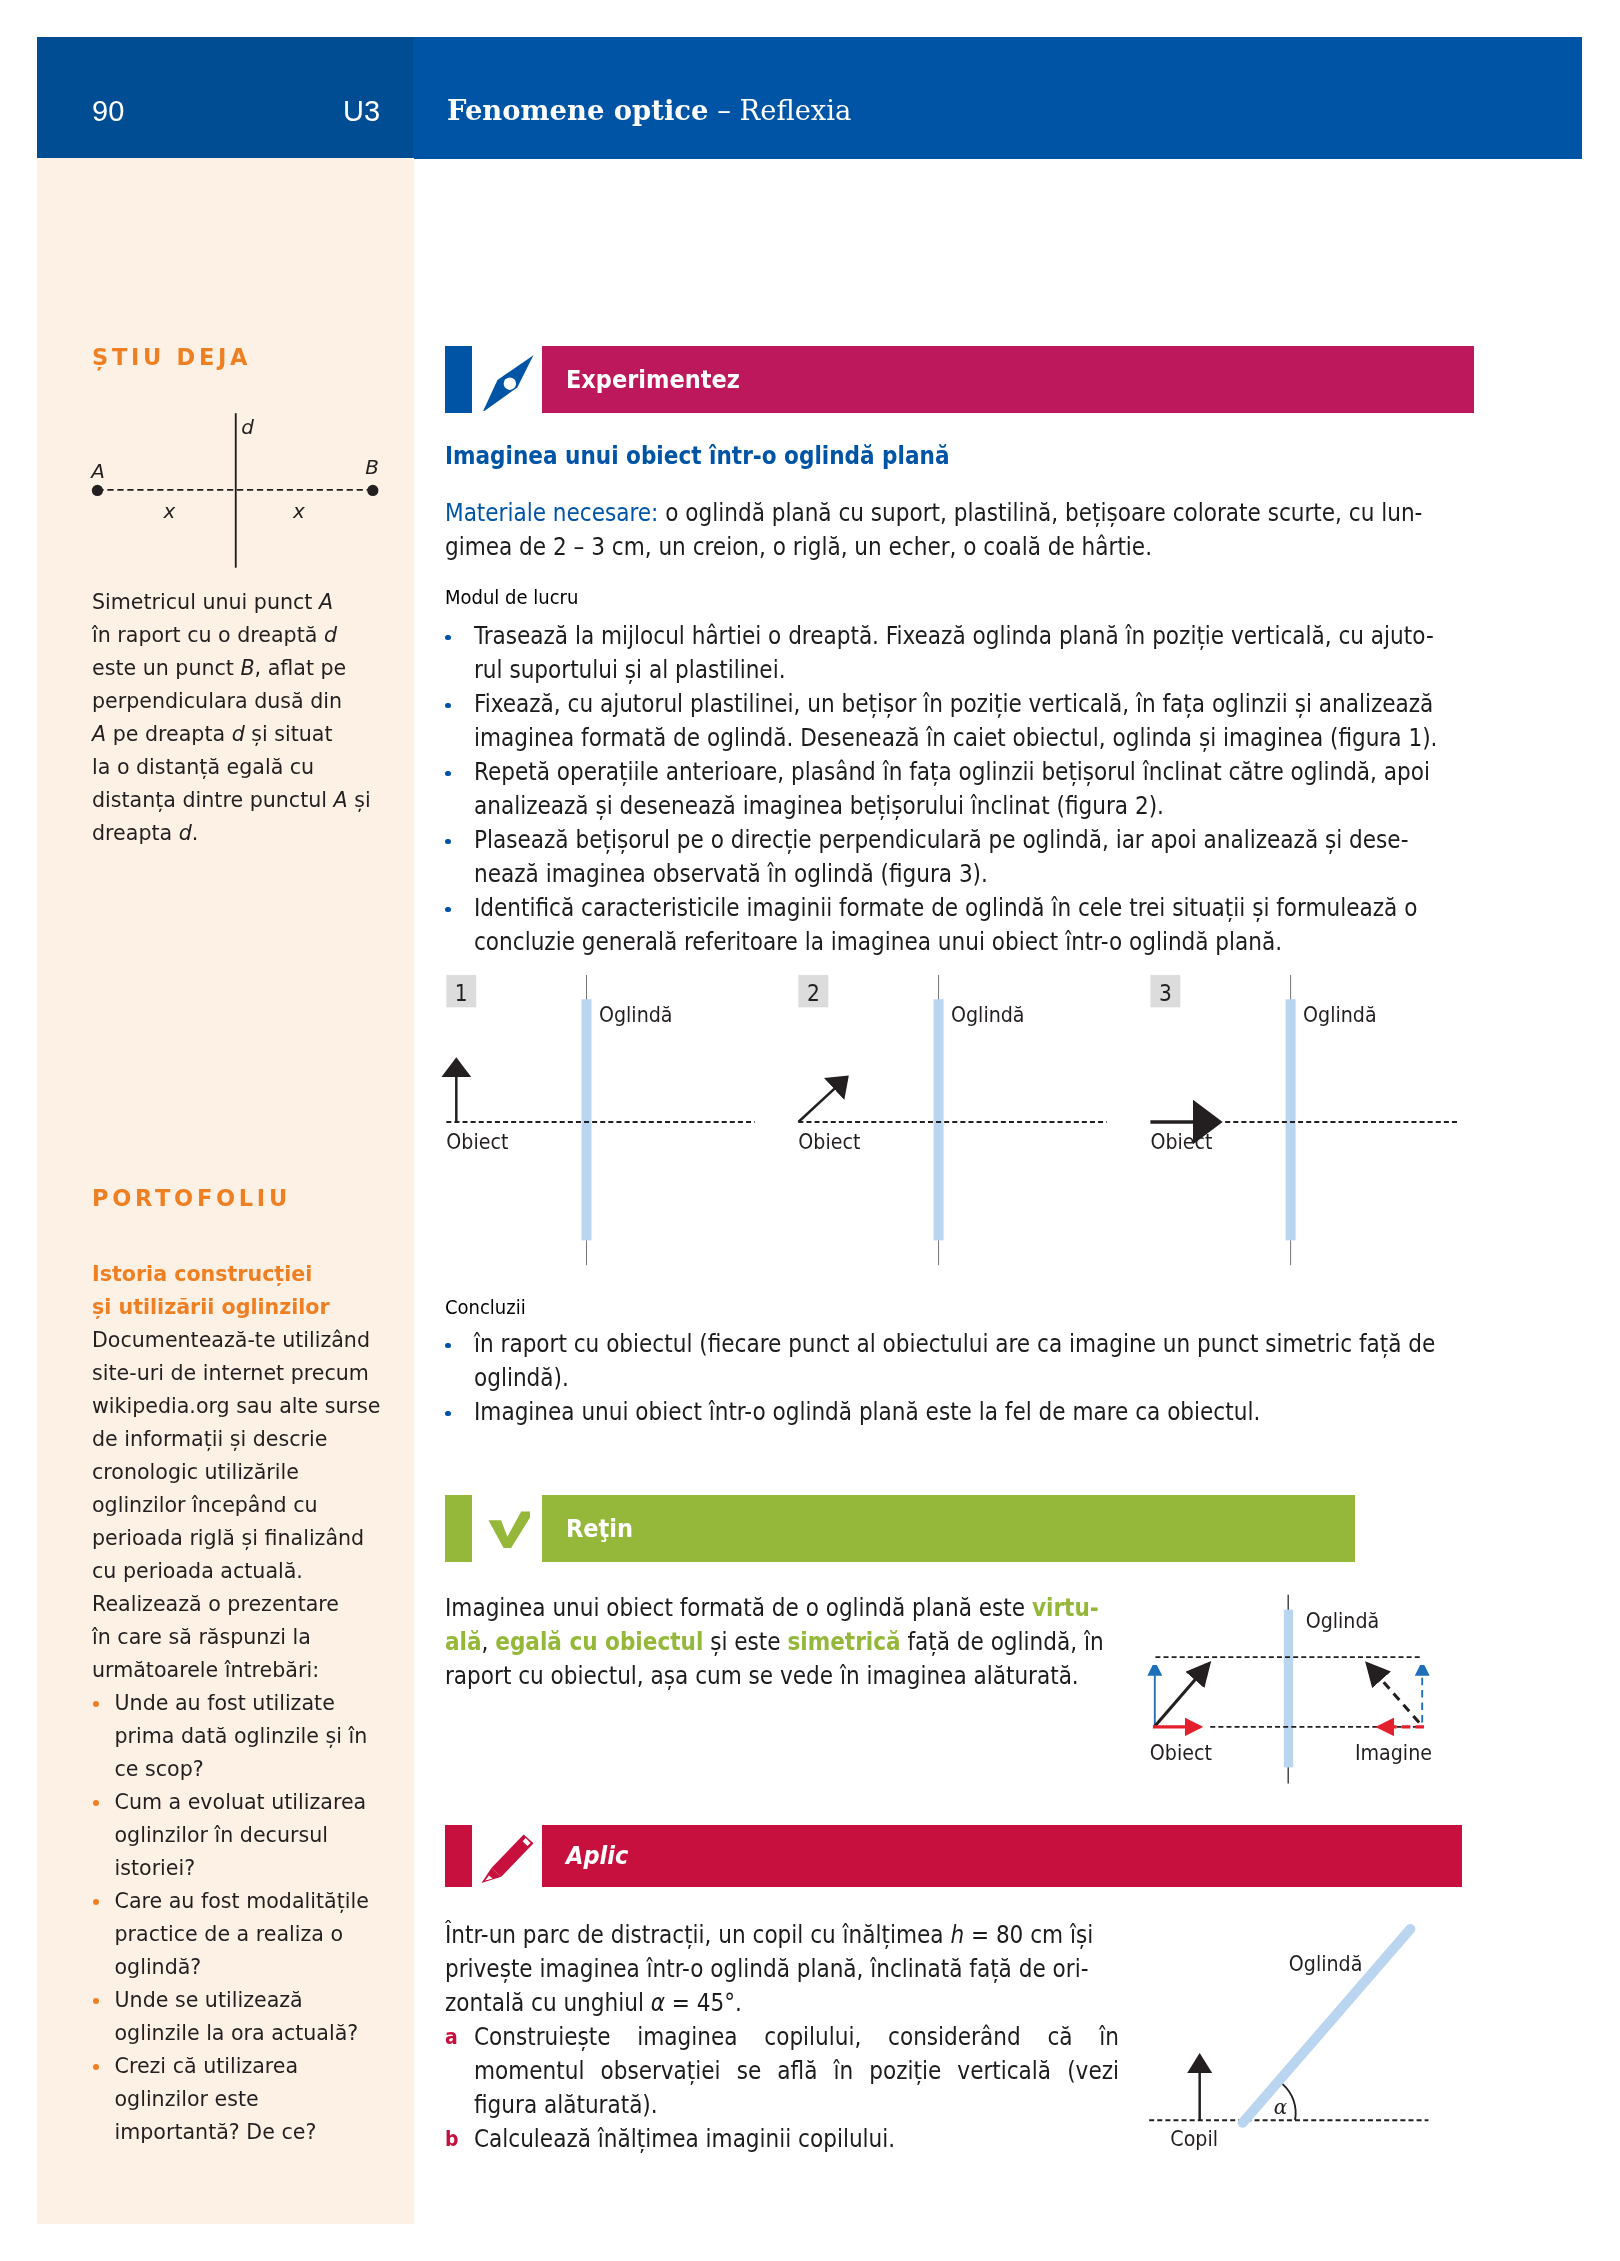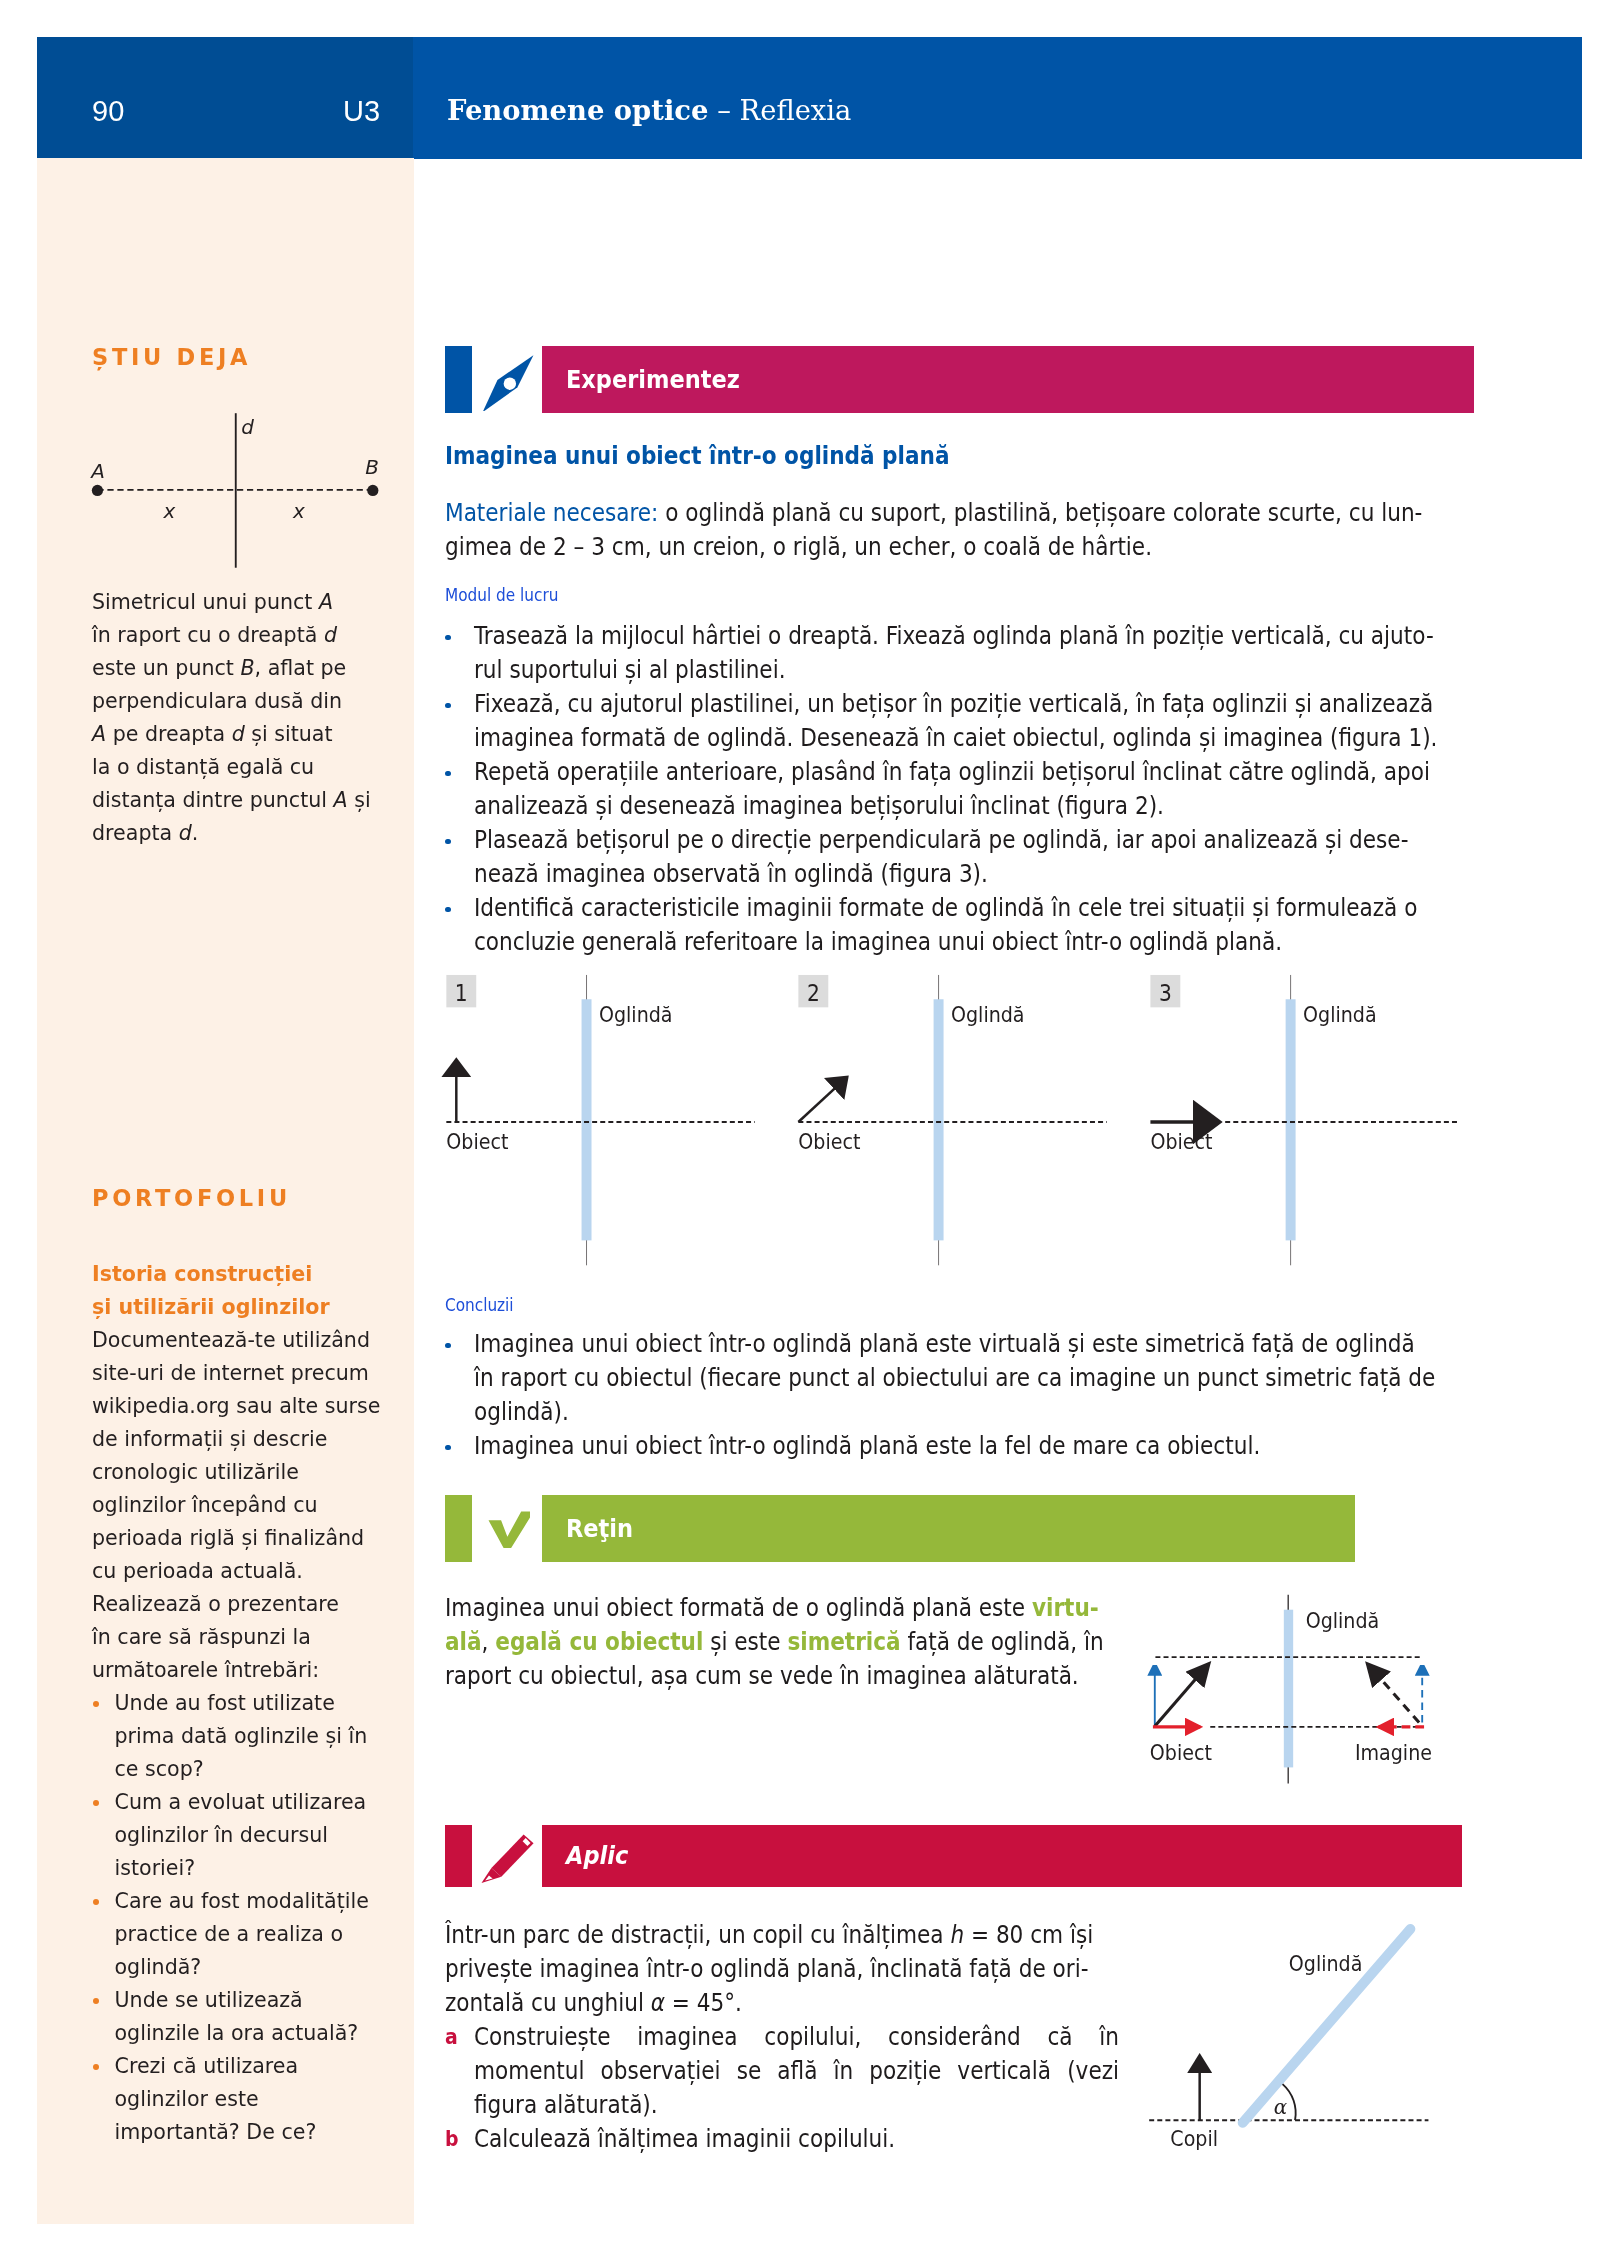--- a/index.html
+++ b/index.html
@@ -27,21 +27,21 @@
   ul.side-list { list-style:none; margin:0; padding:0; }
   ul.side-list li { position:relative; padding-left:22.5px; }
   ul.side-list li::before { content:""; position:absolute; left:1.2px; top:13.7px; width:6.2px; height:6.2px; border-radius:50%; background:#ee7f22; }
   
   .bar { height:67px; }
   .bar-stub { width:27px; }
   .bar-title { color:#fff; font-weight:bold; font-size:25px; font-family:"DejaVu Sans Condensed","DejaVu Sans",sans-serif; padding-left:24px; line-height:67px; box-sizing:border-box; }
   .main-text { font-size:24px; line-height:34px; color:#1e1b1c; }
   .blue { color:#0054a6; }
   .green-b { color:#95b83a; font-weight:bold; }
-  .sub-h { color:#1d4ed8; font-size:17px; }
+  .sub-h { color:#000000; font-size:20px; }
   .sub-h-b { color:#0054a6; font-size:24px; font-weight:bold; }
   ul.main-list { list-style:none; margin:0; padding:0; }
   ul.main-list li { position:relative; padding-left:29px; }
   ul.main-list li::before { content:""; position:absolute; left:0; top:15.6px; width:5.6px; height:5.6px; border-radius:50%; background:#0054a6; }
   .ab-label { color:#c8103e; font-weight:bold; font-size:21px; }
   ol.ab { list-style:none; margin:0; padding:0; }
   ol.ab li { position:relative; padding-left:29px; }
   ol.ab li .ab-label { position:absolute; left:0; top:0; }
   .justify { text-align:justify; }
 </style>
@@ -193,21 +193,20 @@
     <rect x="1361" y="63" width="16" height="387" fill="#b9d5ef"></rect>
     <text x="1389" y="100" font-size="34" fill="#231f20" font-family="DejaVu Sans Condensed, DejaVu Sans, sans-serif">Oglindă</text>
     <line x1="1264" y1="260" x2="1639" y2="260" stroke="#231f20" stroke-width="3" stroke-dasharray="8 5"></line>
     <line x1="1144" y1="260" x2="1254" y2="260" stroke="#231f20" stroke-width="6" marker-end="url(#fa)"></line>
     <text x="1144" y="303" font-size="34" fill="#231f20" font-family="DejaVu Sans Condensed, DejaVu Sans, sans-serif">Obiect</text>
   </svg>
 
 <div class="abs sub-h" style="left:445px; top:1295px;">Concluzii</div>
 <ul class="abs main-text main-list" style="left:445px; top:1327px; width:1035px;" id="concl-list">
     <li>
-      <div>Imaginea unui obiect într-o oglindă plană este virtuală și este simetrică față de oglindă</div>
       <div>în raport cu obiectul (fiecare punct al obiectului are ca imagine un punct simetric față de</div>
       <div>oglindă).</div>
     </li>
     <li>
       <div>Imaginea unui obiect într-o oglindă plană este la fel de mare ca obiectul.</div>
     </li>
   </ul>
 
 <div class="abs bar bar-stub" style="left:445px; top:1495px; background:#95b83a;"></div>
 <svg class="abs" style="left:486px; top:1509px;" width="44" height="44" viewBox="0 0 70 70">

